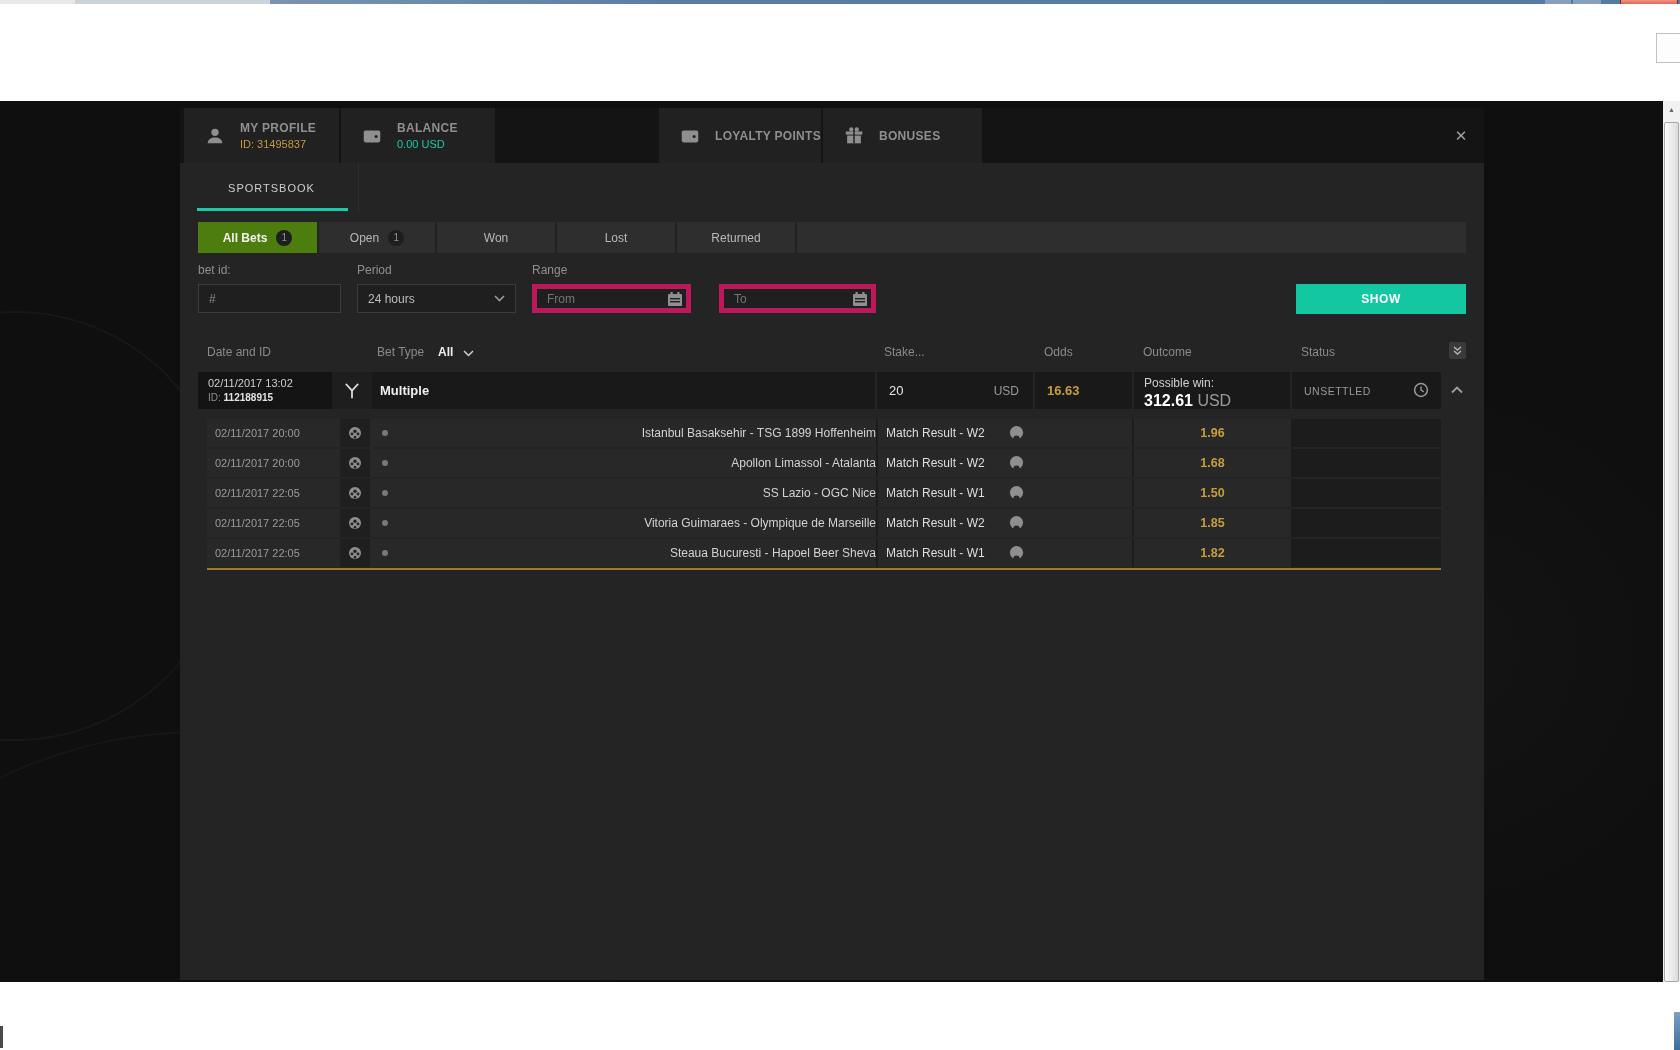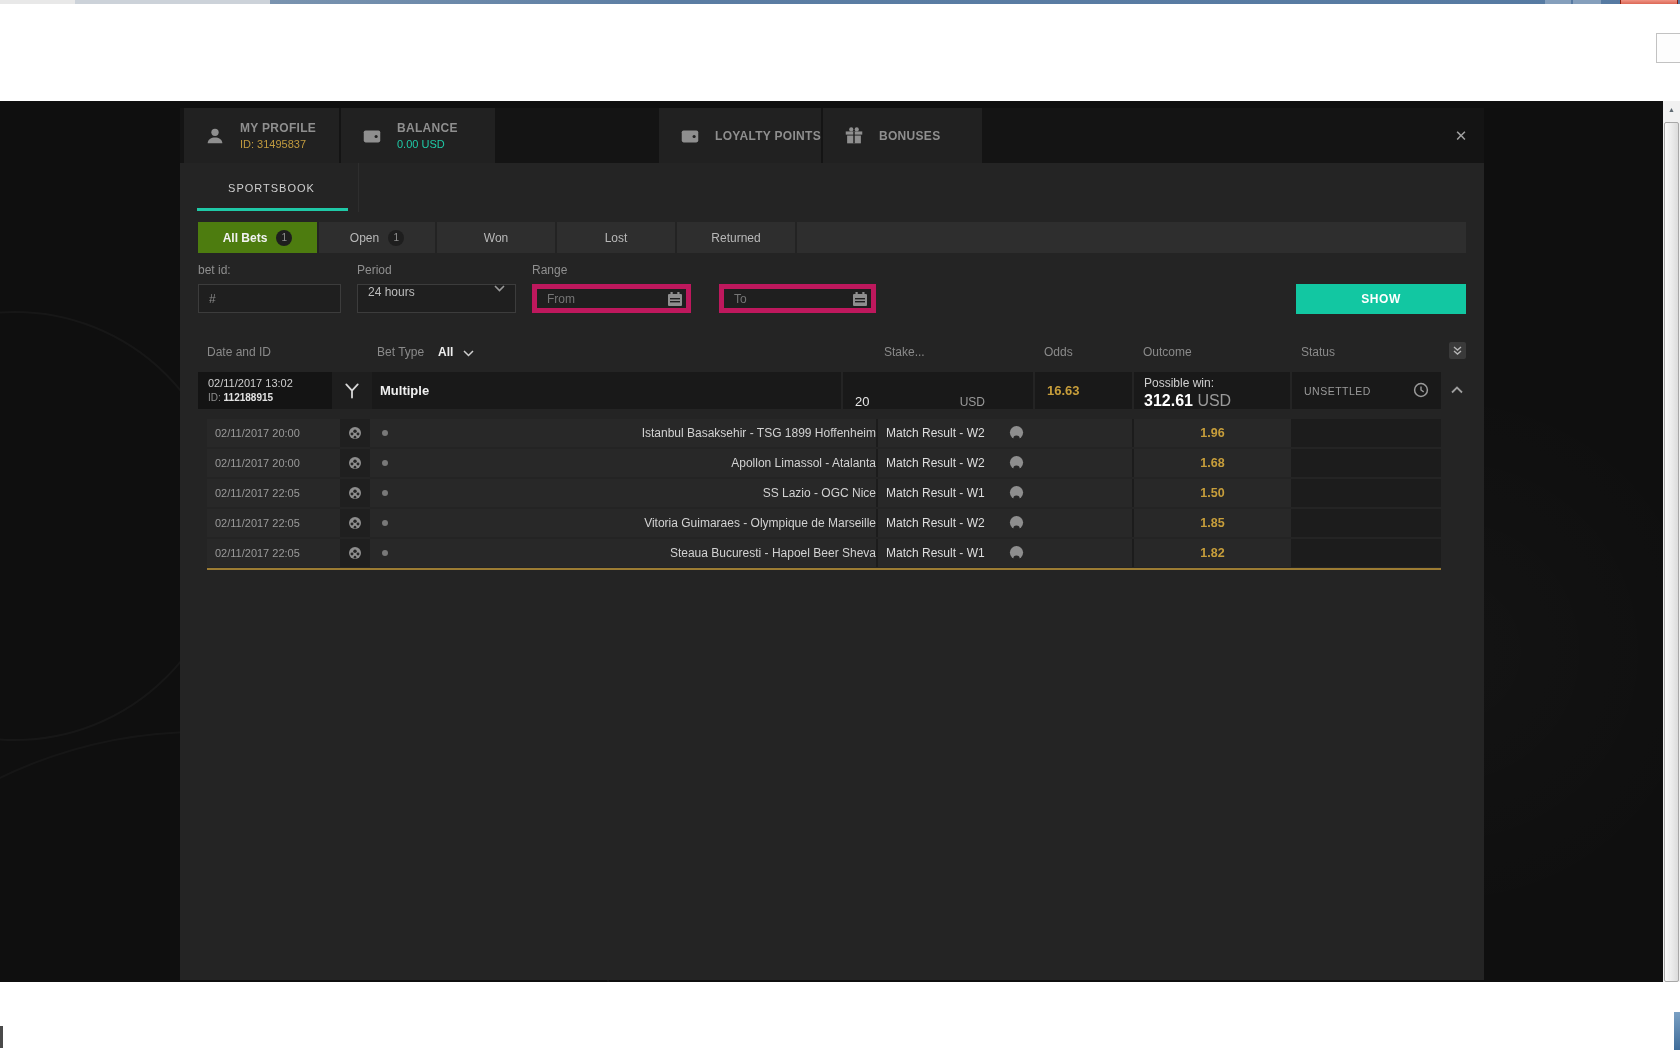--- a/index.html
+++ b/index.html
@@ -78,21 +78,21 @@
   .badge { display:inline-block; width:16px; height:16px; border-radius:50%; background:#1e1e1e;
            color:#8f8f8f; font-size:10px; line-height:16px; text-align:center; margin-left:9px; }
 
   
   .flabel { position:absolute; top:155px; font-size:12px; color:#8f8f8f; }
   .finput { position:absolute; top:176px; height:29px; background:#1f1f1f; border:1px solid #3c3c3c;
             color:#bdbdbd; font-size:12px; padding:0 10px;
             font-family:"Liberation Sans", sans-serif; }
   input.finput::placeholder { color:#8a8a8a; }
   input.finput { outline:none; }
-  .select-box { display:flex; justify-content:space-between; cursor:pointer; }
+  .select-box { display:flex; align-items:center; justify-content:space-between; cursor:pointer; }
   .date-wrap { position:absolute; top:176px; height:29px; }
   .date-wrap input { width:100%; height:100%; background:#1f1f1f; border:5px solid #be185d;
                      color:#bdbdbd; font-size:12px; padding:0 30px 0 10px; outline:none;
                      font-family:"Liberation Sans", sans-serif; }
   .cal-ic { position:absolute; right:8px; top:7px; width:16px; height:16px; cursor:pointer; }
   .show-btn { position:absolute; left:1116px; top:176px; width:170px; height:30px; background:#12c7a2;
               border:none; color:#fff; font-weight:bold; font-size:12px; letter-spacing:.6px;
               cursor:pointer; font-family:"Liberation Sans", sans-serif; }
 
   
@@ -104,21 +104,21 @@
   
   .bet-row { position:absolute; left:18px; top:264px; width:1243px; height:37px; background:#191919; cursor:pointer; }
   .cell { position:absolute; top:0; height:37px; }
   .br-date { left:0; width:134px; background:#141414; padding:5px 0 0 10px; }
   .br-date .l1 { font-size:11px; color:#cfcfcf; }
   .br-date .l2 { font-size:10px; color:#8f8f8f; margin-top:3px; }
   .br-date .l2 b { color:#e3e3e3; }
   .br-fork { left:134px; width:40px; background:#1e1e1e; display:flex; align-items:center; justify-content:center; }
   .br-name { left:182px; width:480px; display:flex; align-items:center; font-size:13px; font-weight:bold; color:#f0f0f0; }
   .vline { border-left:2px solid #242424; }
-  .br-stake { left:643px; width:158px; display:flex; align-items:flex-end; }
+  .br-stake { left:677px; width:158px; display:flex; align-items:center; }
   .br-stake .num { font-size:13px; color:#e6e6e6; margin-left:12px; }
   .br-stake .cur { position:absolute; right:14px; font-size:12px; color:#9a9a9a; }
   .br-odds { left:835px; width:99px; display:flex; align-items:center; }
   .br-odds span { font-size:13px; font-weight:bold; color:#c79e3b; margin-left:12px; }
   .br-outcome { left:934px; width:158px; padding:4px 0 0 10px; }
   .br-outcome .l1 { font-size:12px; color:#cfcfcf; }
   .br-outcome .l2 { font-size:16px; margin-top:2px; color:#9a9a9a; }
   .br-outcome .l2 b { color:#ffffff; }
   .br-status { left:1092px; width:151px; display:flex; align-items:center; }
   .br-status .st { font-size:10.5px; letter-spacing:.5px; color:#9a9a9a; margin-left:12px; }

